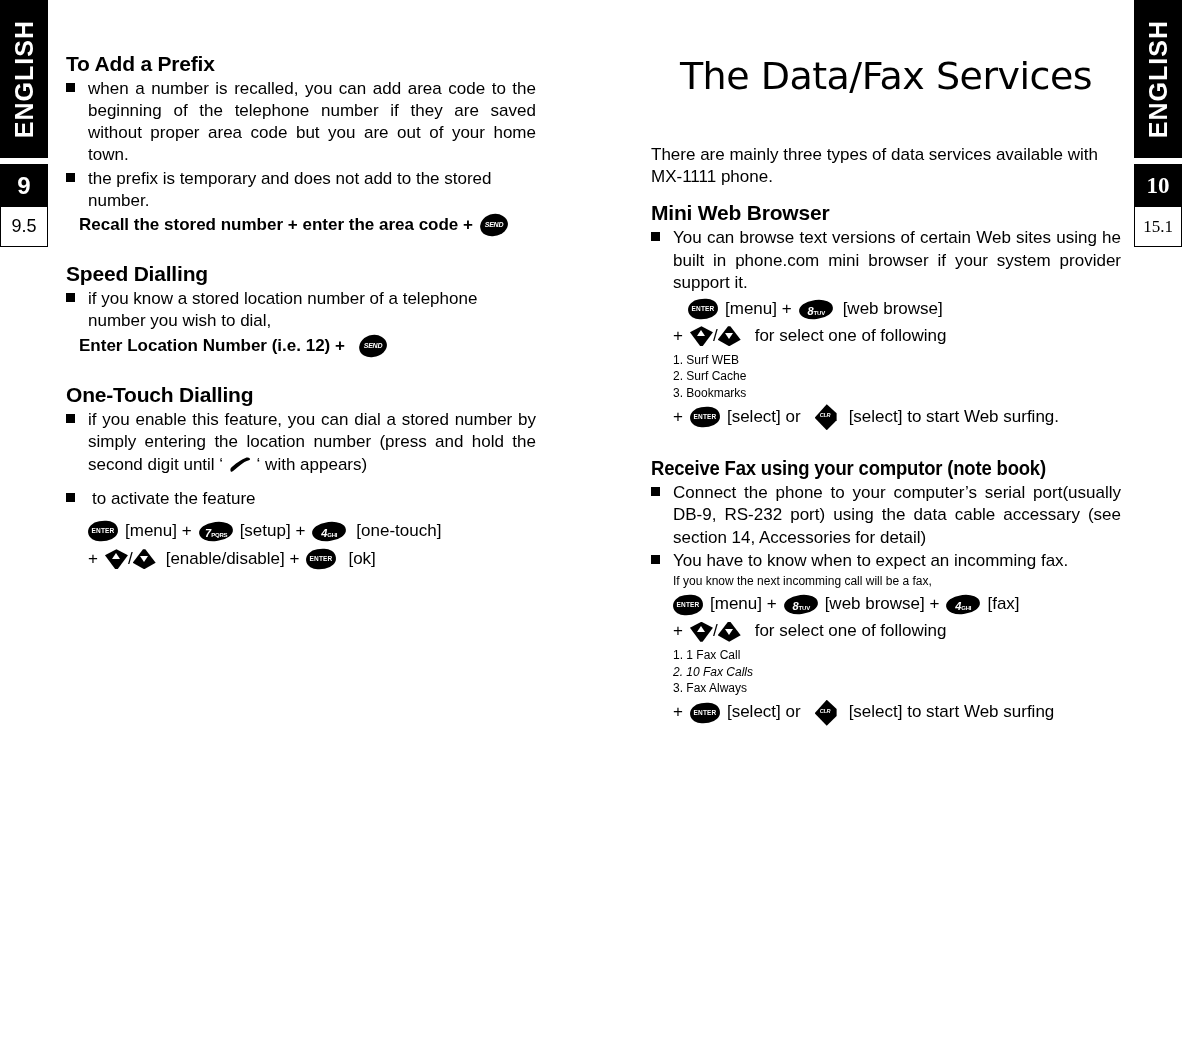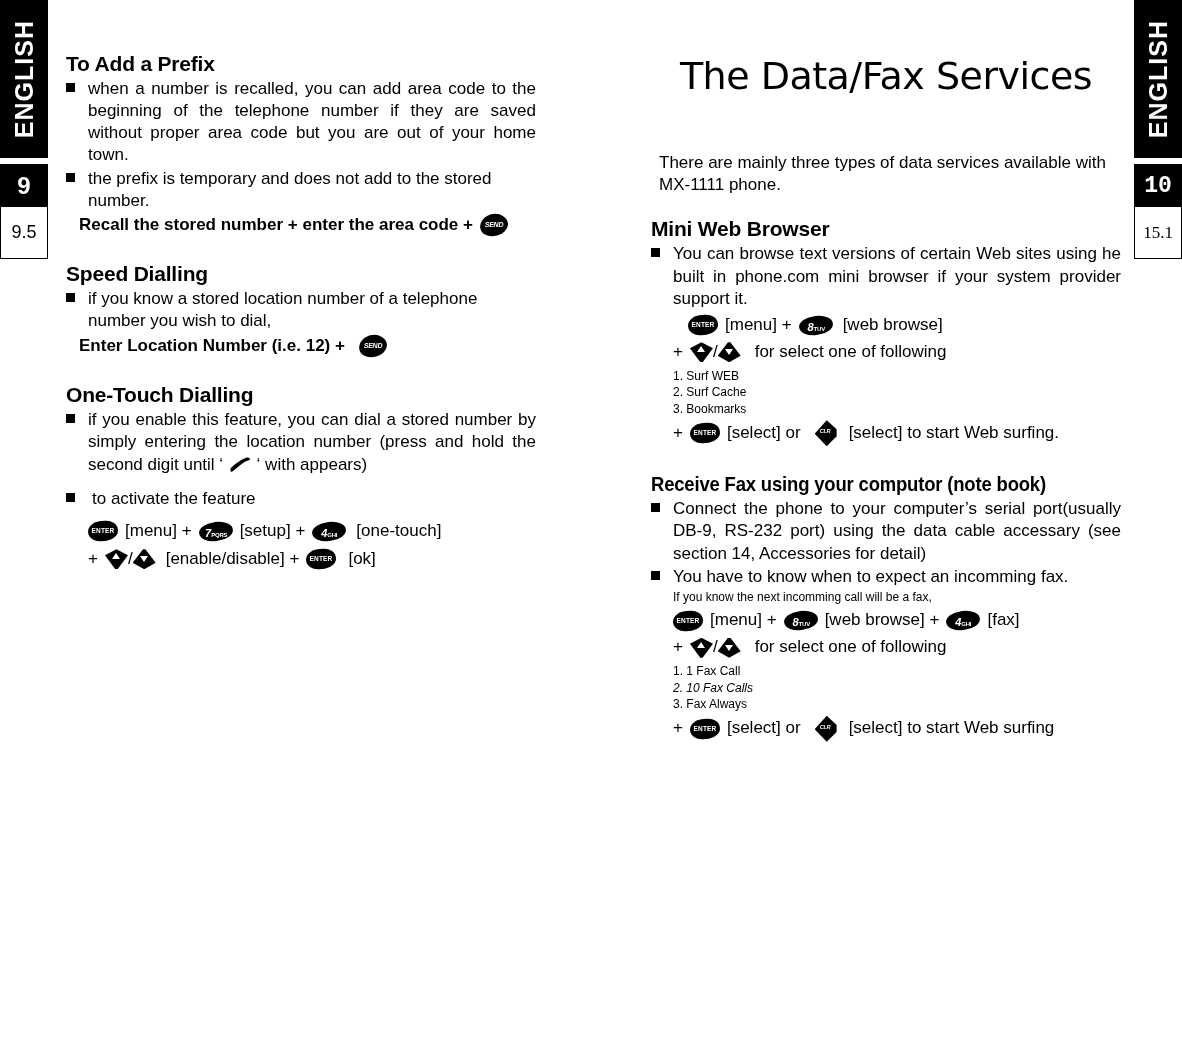--- a/index.html
+++ b/index.html
@@ -49,32 +49,32 @@
     height:43px;
     background:#000;
     color:#fff;
     display:flex;
     align-items:center;
     justify-content:center;
     font-weight:bold;
     font-size:24px;
   }
   .tab-sub{
-    height:52px;
+    height:40px;
     background:#fff;
     color:#000;
     display:flex;
     align-items:center;
     justify-content:center;
     font-size:18px;
     border:1.5px solid #000;
     border-top:none;
     box-sizing:border-box;
   }
-  .side-tab.right .tab-num{font-family:Liberation Mono, monospace;font-size:23px;}
+  .side-tab.right .tab-num{font-family:Liberation Serif, serif;font-size:23px;}
   .side-tab.right .tab-sub{font-family:"Liberation Serif", serif;font-size:17px;}
 
   
   .col{
     position:absolute;
     top:0;
   }
   .col-left{left:66px;width:470px;}
   .col-right{left:651px;width:470px;}
 
@@ -96,21 +96,21 @@
     font-weight:normal;
     text-align:center;
     letter-spacing:-0.5px;
     margin:0;
     line-height:1.1;
     font-family:"DejaVu Sans", sans-serif;
   }
   .intro{
     font-size:17px;
     line-height:1.28;
-    margin:8px;
+    margin:0;
   }
 
   ul.b{list-style:none;margin:0;padding:0;}
   ul.b li{
     position:relative;
     padding-left:22px;
     font-size:17px;
     line-height:1.3;
     margin-bottom:1px;
   }

